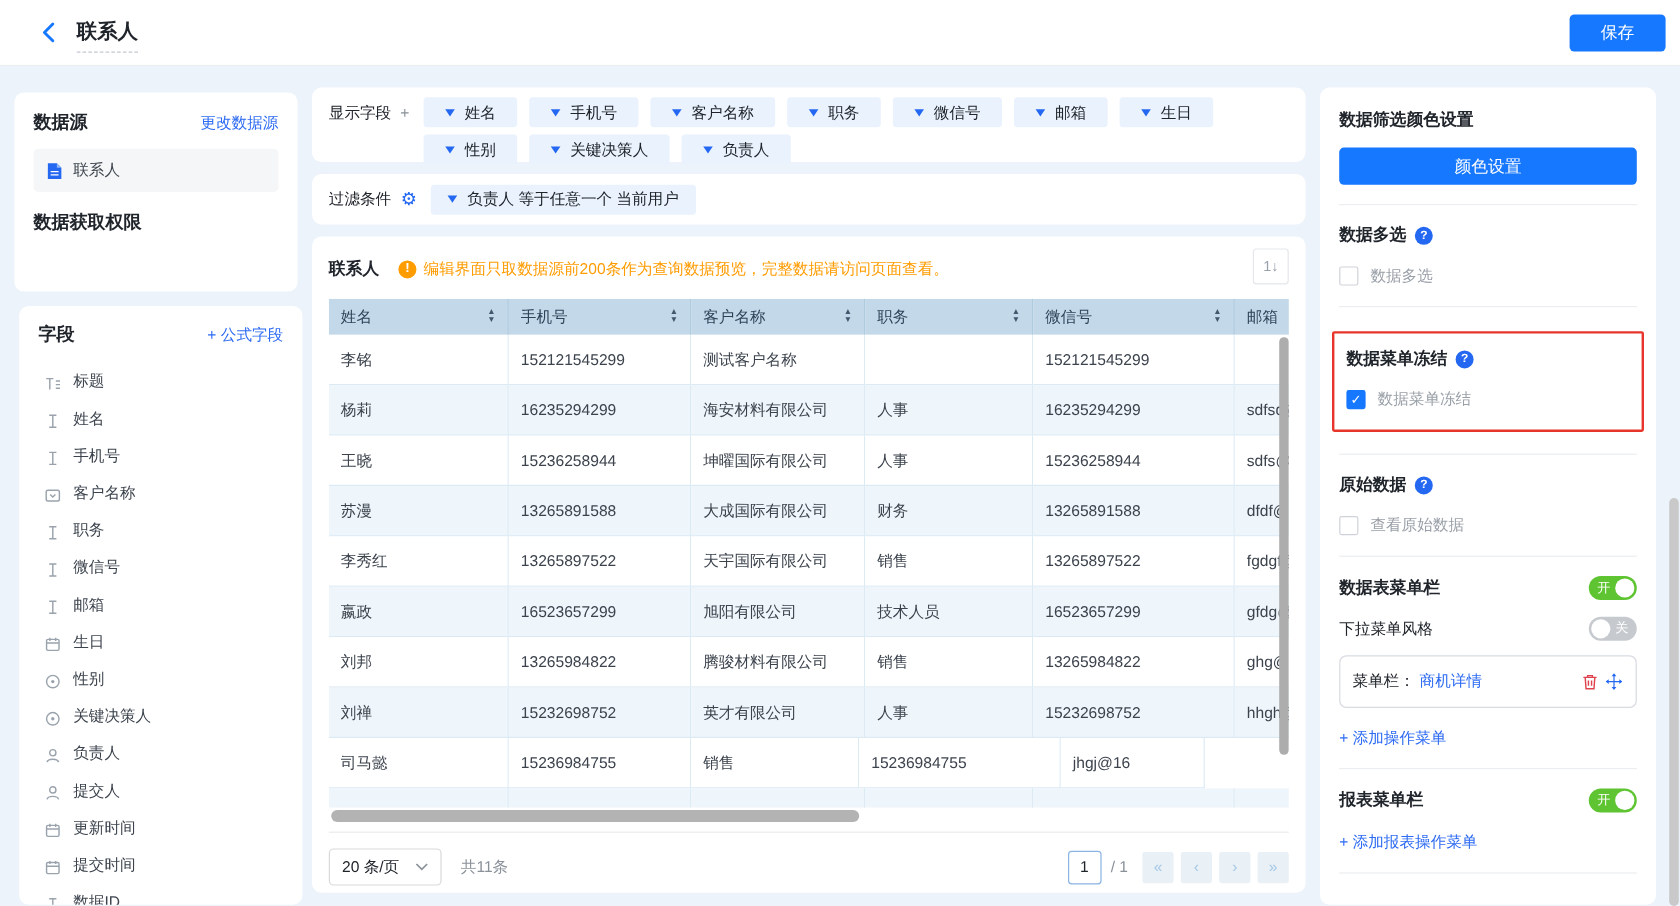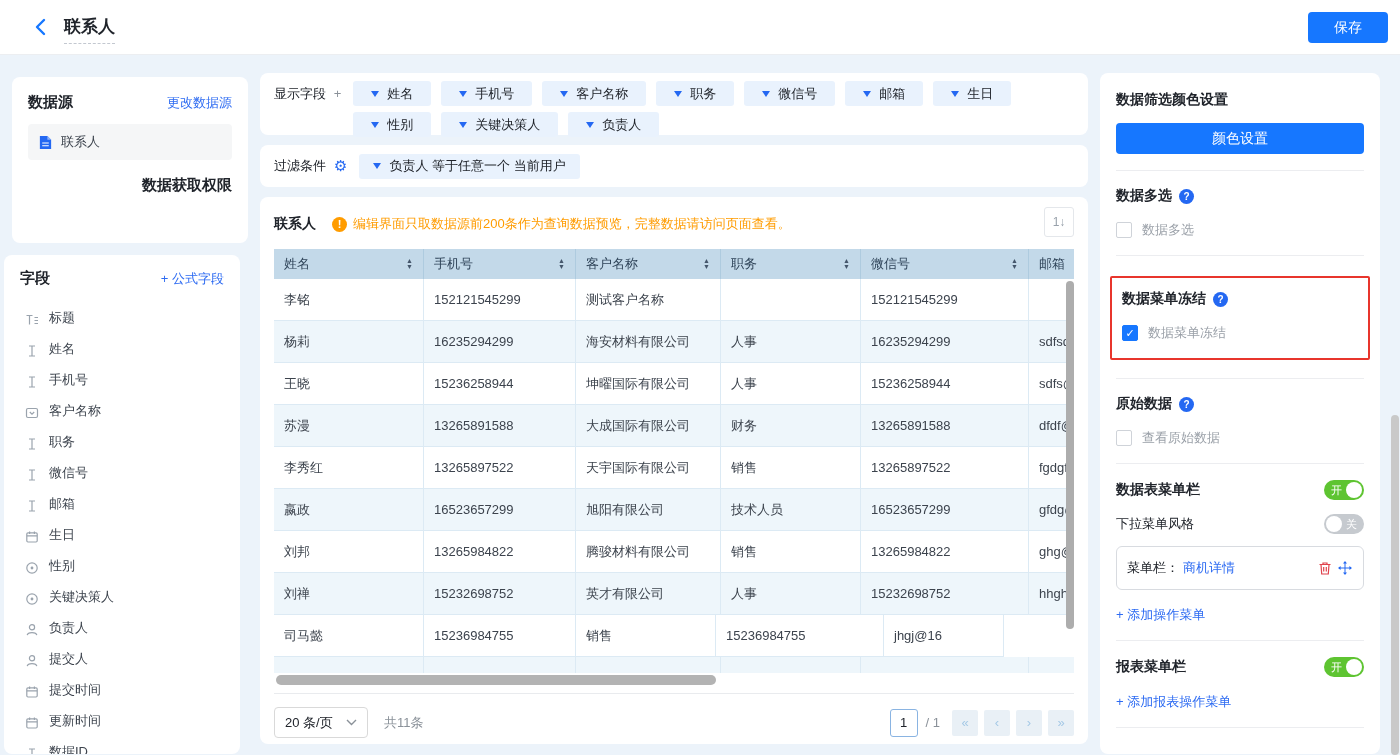--- a/index.html
+++ b/index.html
@@ -13,24 +13,24 @@
   .save-btn { position:absolute; right:12px; top:12px; width:80px; height:31px; background:#1677ff; color:#fff; border:none; border-radius:4px; font-size:14px; text-align:center; line-height:31px; cursor:pointer; }
 
   .card { position:absolute; background:#fff; border-radius:8px;margin-top:11px; }
 
   
   .card-ds { left:12px; top:66px; width:236px; height:166px; padding:16px 16px; }
   .row-between { display:flex; justify-content:space-between; align-items:center; }
   .sec-title { font-size:15px; font-weight:bold; color:#20242b; }
   .blue-link { color:#2d6bf2; font-size:13px; cursor:pointer; text-decoration:none; }
   .ds-item { margin-top:12px; height:36px; background:#f5f6f7; border-radius:4px; display:flex; align-items:center; padding-left:10px; gap:8px; font-size:13px; color:#3c434d; }
-  .perm-title { margin-top:16px; font-size:15px; font-weight:bold;text-align:right; }
+  .perm-title { margin-top:16px; font-size:15px; font-weight:bold; }
   .perm-btn { margin-top:12px; width:100%; height:34px; background:#1677ff; color:#fff; border:none; border-radius:4px; font-size:14px; cursor:pointer; }
 
-  .card-fields { left:4px; top:244px; width:236px; height:499px; padding:14px 16px; overflow:hidden; }
+  .card-fields { left:16px; top:244px; width:236px; height:499px; padding:14px 16px; overflow:hidden; }
   .field-item { display:flex; align-items:flex-end; gap:10px; height:31px; color:#3c434d; font-size:13px; cursor:pointer; padding-left:4px; }
   .ficon { width:15px; height:15px; display:inline-flex; align-items:center; justify-content:center; color:#9aa3ad; }
   .ficon svg { width:14px; height:14px; }
 
   
   .card-display { left:260px; top:62px; width:828px; height:62px; padding:8px 14px; display:flex; align-items:flex-start; }
   .display-label { line-height:25px; color:#20242b; white-space:nowrap; margin-right:12px; }
   .display-plus { color:#8a9199; margin-left:4px; }
   .chip-wrap { display:flex; flex-wrap:wrap; gap:6px 10px; max-width:725px; }
   .chip { height:25px; background:#e9f2fd; border-radius:3px; display:inline-flex; align-items:center; gap:8px; padding:0 18px; font-size:13px; color:#20242b; cursor:pointer; }
@@ -239,30 +239,30 @@
         </span>
         <span>提交人</span>
       </div>
       <div class="field-item">
         <span class="ficon">
           <svg viewBox="0 0 14 14" fill="none" stroke="currentColor" stroke-width="1.2">
             <rect x="1.8" y="2.8" width="10.4" height="9.2" rx="1.2"></rect>
             <path d="M1.8 5.8h10.4M4.6 1.5v2.6M9.4 1.5v2.6"></path>
           </svg>
         </span>
-        <span>提交时间</span>
+        <span>更新时间</span>
       </div>
       <div class="field-item">
         <span class="ficon">
           <svg viewBox="0 0 14 14" fill="none" stroke="currentColor" stroke-width="1.2">
             <rect x="1.8" y="2.8" width="10.4" height="9.2" rx="1.2"></rect>
             <path d="M1.8 5.8h10.4M4.6 1.5v2.6M9.4 1.5v2.6"></path>
           </svg>
         </span>
-        <span>更新时间</span>
+        <span>提交时间</span>
       </div>
       <div class="field-item">
         <span class="ficon">
           <svg viewBox="0 0 14 14" fill="none" stroke="currentColor" stroke-width="1.2">
             <path d="M4 2h6M4 12h6M7 2v10"></path>
           </svg>
         </span>
         <span>数据ID</span>
       </div>
     </div>

